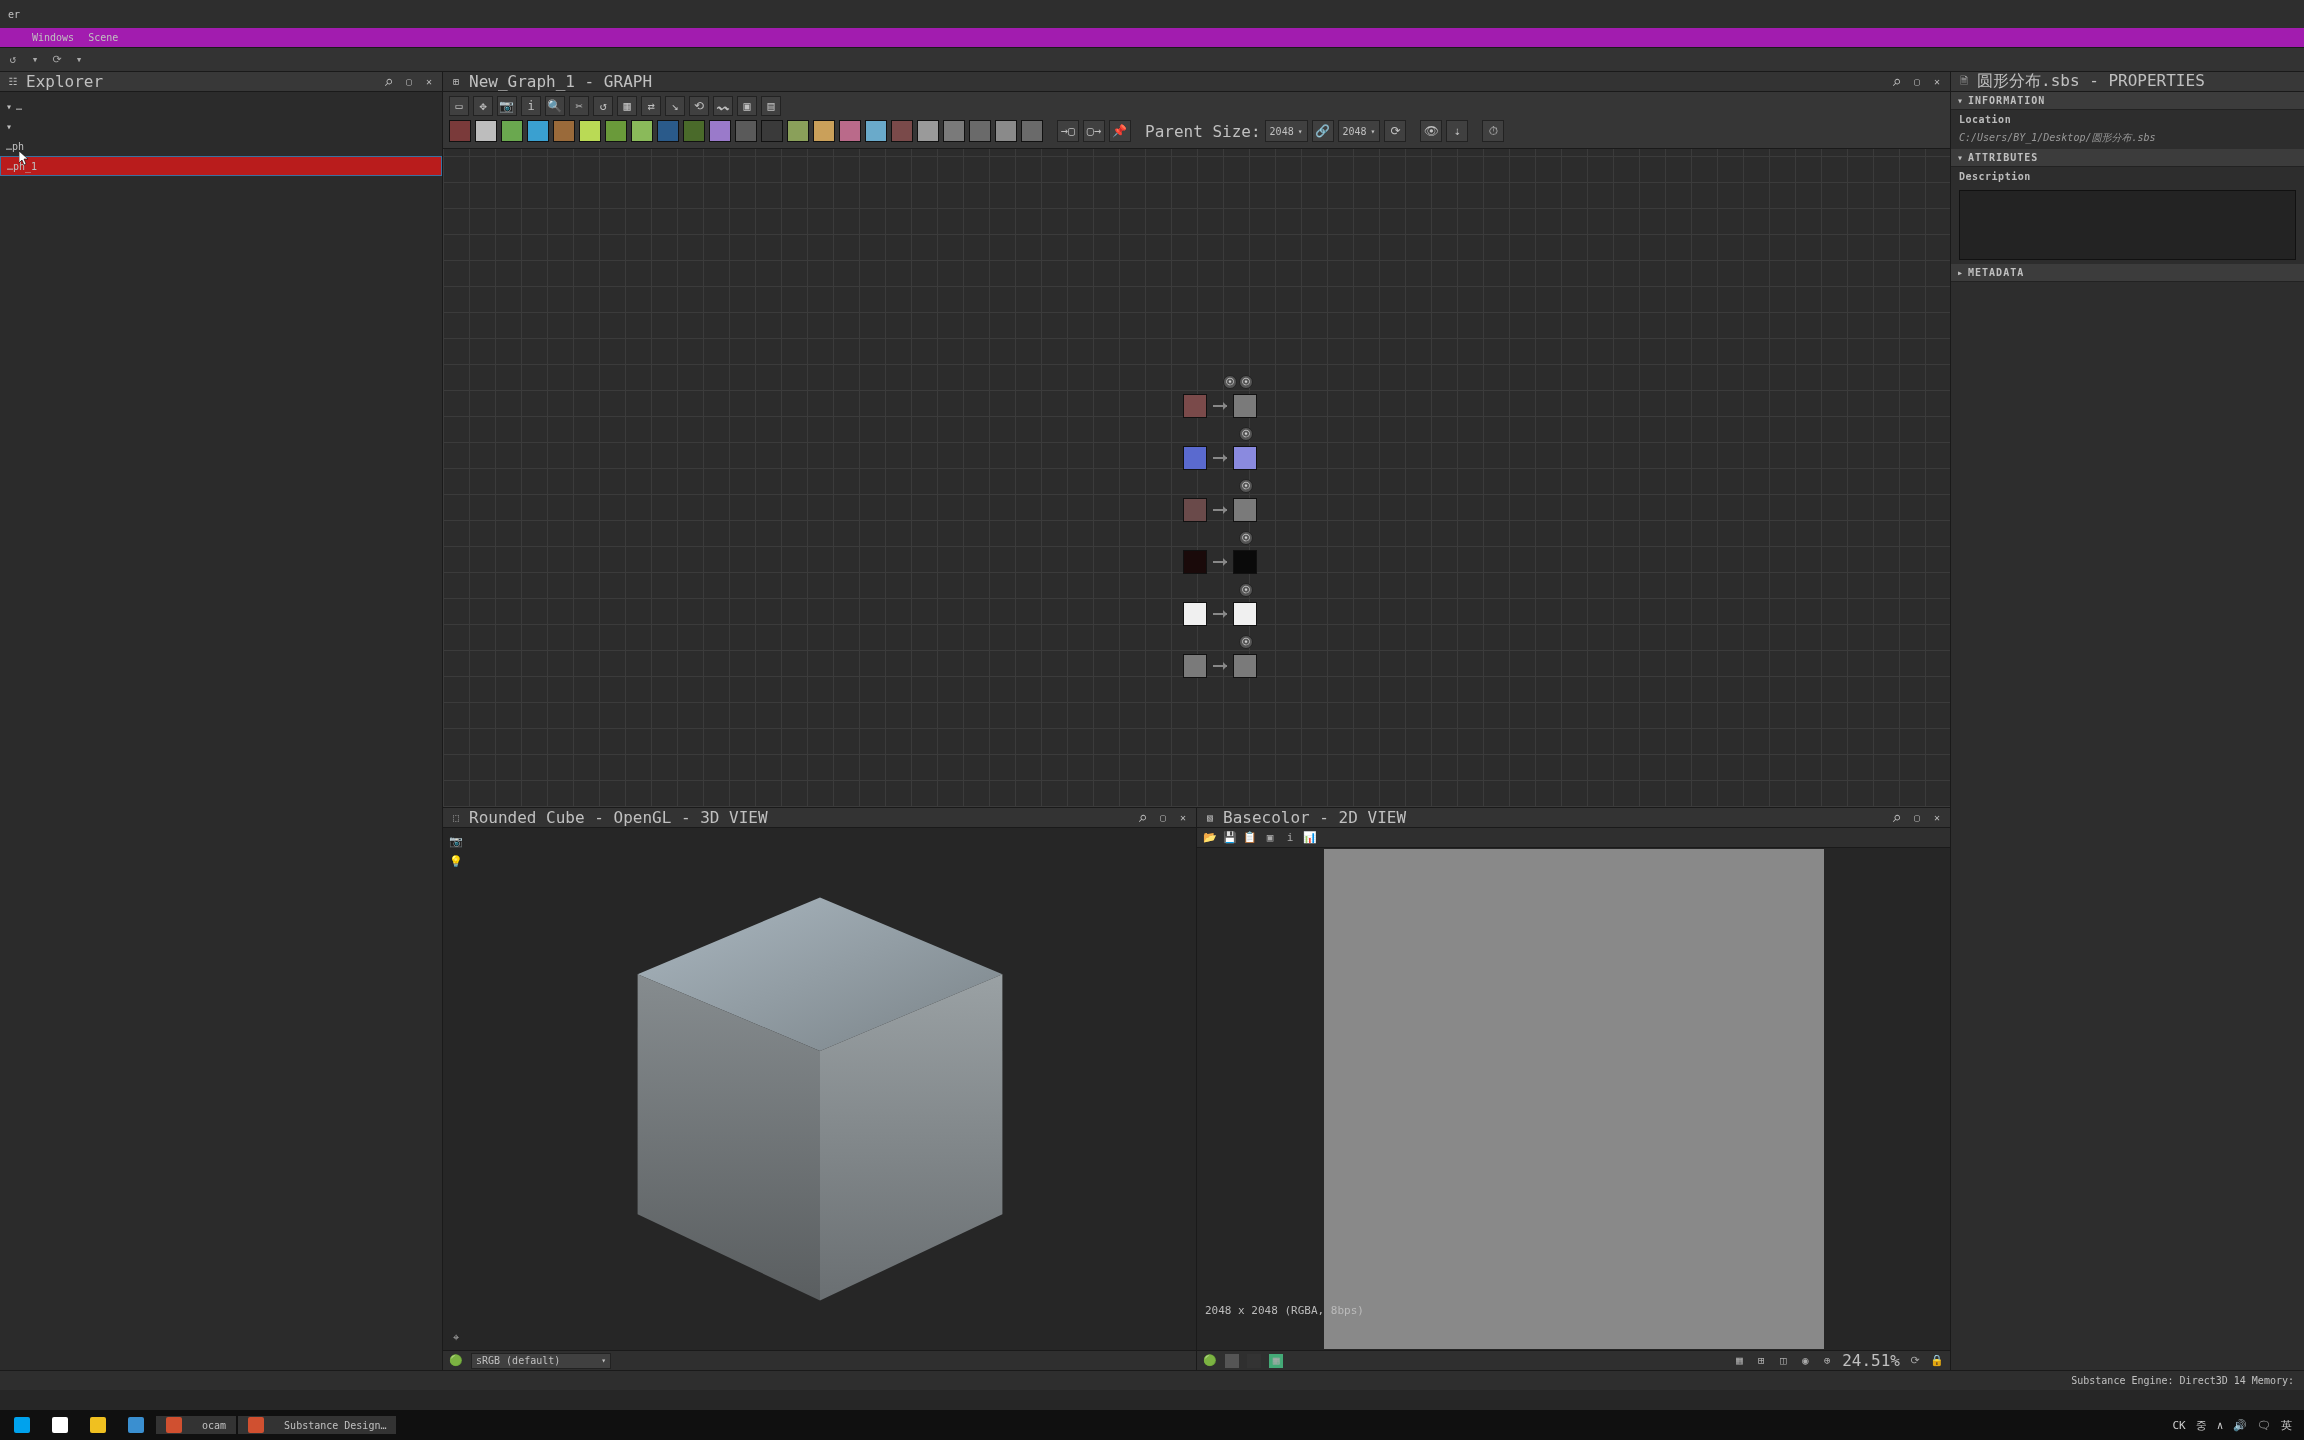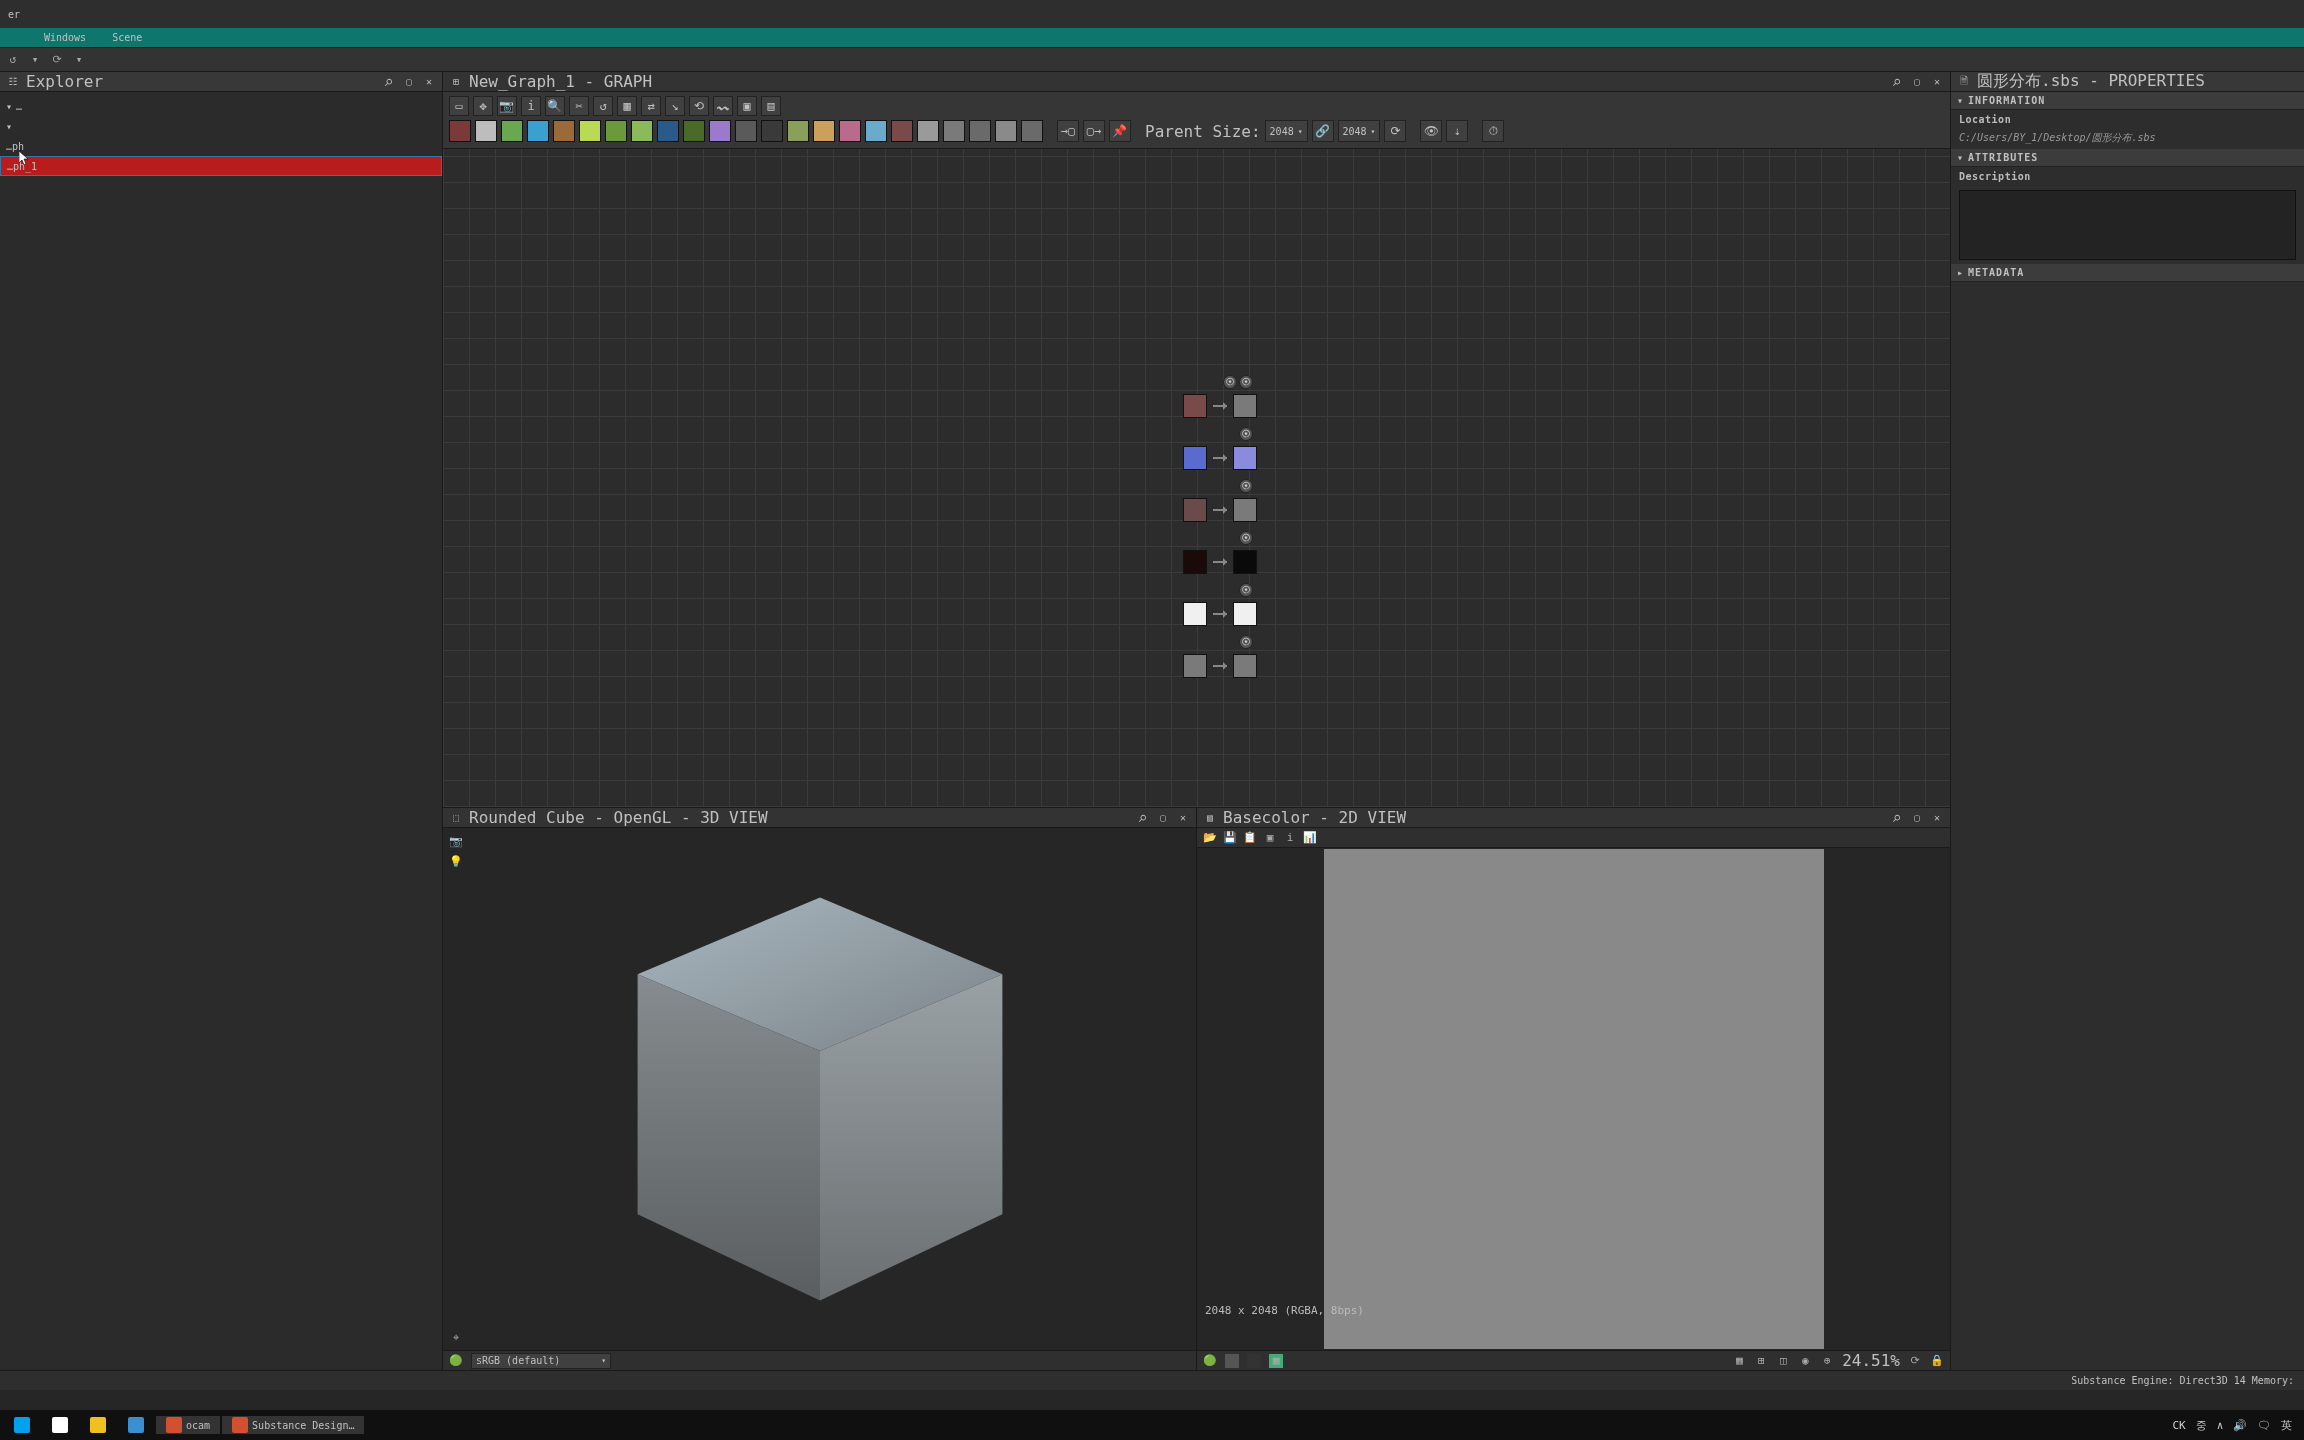--- a/index.html
+++ b/index.html
@@ -1,20 +1,20 @@
 <!DOCTYPE html>
 <html><head>
 <meta charset="utf-8">
 <style>
 * { margin:0; padding:0; box-sizing:border-box; font-family:Consolas,monospace; font-size:10px; color:#c0c0c0; user-select:none; }
 body { background:#323232; width:2304px; height:1440px; overflow:hidden; }
 
 
 .titlebar { height:28px; background:#2e2e2e; display:flex; align-items:center; padding:0 8px; font-size:11px; }
-.menubar { height:20px; background:#0f766e; display:flex; align-items:center; padding:0 6px; gap:26px; font-size:11px; border-bottom:1px solid #1a1a1a;}
+.menubar { height:20px; background:#a21caf; display:flex; align-items:center; padding:0 6px; gap:14px; font-size:11px; border-bottom:1px solid #1a1a1a;}
 .menubar span { cursor:pointer; }
 .tool-strip { height:24px; background:#333; display:flex; align-items:center; gap:8px; padding:0 6px; border-bottom:1px solid #1a1a1a;}
 .tiny-icon { width:14px; height:14px; display:inline-flex; align-items:center; justify-content:center; color:#aaa; font-size:11px;}
 
 
 .main { display:flex; height:calc(100% - 28px - 20px - 24px - 70px); }
 .col-left { width:443px; background:#2b2b2b; display:flex; flex-direction:column; border-right:1px solid #1a1a1a;}
 .col-mid  { flex:1; display:flex; flex-direction:column; }
 .col-right{ width:354px; background:#2d2d2d; border-left:1px solid #1a1a1a; display:flex; flex-direction:column;}
 
@@ -78,21 +78,21 @@
 .section-hdr{height:18px;background:#3c3c3c;display:flex;align-items:center;gap:4px;padding:0 6px;font-size:11px;font-weight:bold;letter-spacing:1px;border-bottom:1px solid #222;}
 .prop-row{display:flex;padding:4px 8px;font-size:11px;gap:6px;flex-direction:column;}
 .prop-row label{color:#bbb;font-weight:bold;letter-spacing:0.5px;}
 .prop-row .val{color:#999;font-style:italic}
 .desc-box{margin:4px 8px;height:70px;background:#232323;border:1px solid #111;}
 
 
 .statusbar{height:20px;background:#2e2e2e;display:flex;align-items:center;justify-content:flex-end;padding:0 10px;font-size:10px;border-top:1px solid #1a1a1a;}
 .spacer20{height:20px;background:#262626;}
 .taskbar{height:30px;background:#101010;display:flex;align-items:center;gap:2px;padding:0 4px;}
-.task-btn{height:16px;padding:9px 10px;display:flex;align-items:center;gap:4px;font-size:11px;color:#ddd;cursor:pointer;}
+.task-btn{height:16px;padding:9px 10px;display:flex;align-items:center;gap:20px;font-size:11px;color:#ddd;cursor:pointer;}
 .task-btn.active{background:#333;}
 .task-btn .ico{width:16px;height:16px;border-radius:2px;}
 .tray{margin-left:auto;display:flex;align-items:center;gap:10px;padding:0 8px;}
 .tray span{font-size:11px;color:#ccc;}
 
 .lbl{font-size:16px;}
 .swatch{ width:22px;height:22px;border:1px solid #111; }
 .pin{transform:rotate(45deg);}
 </style>
 </head>

